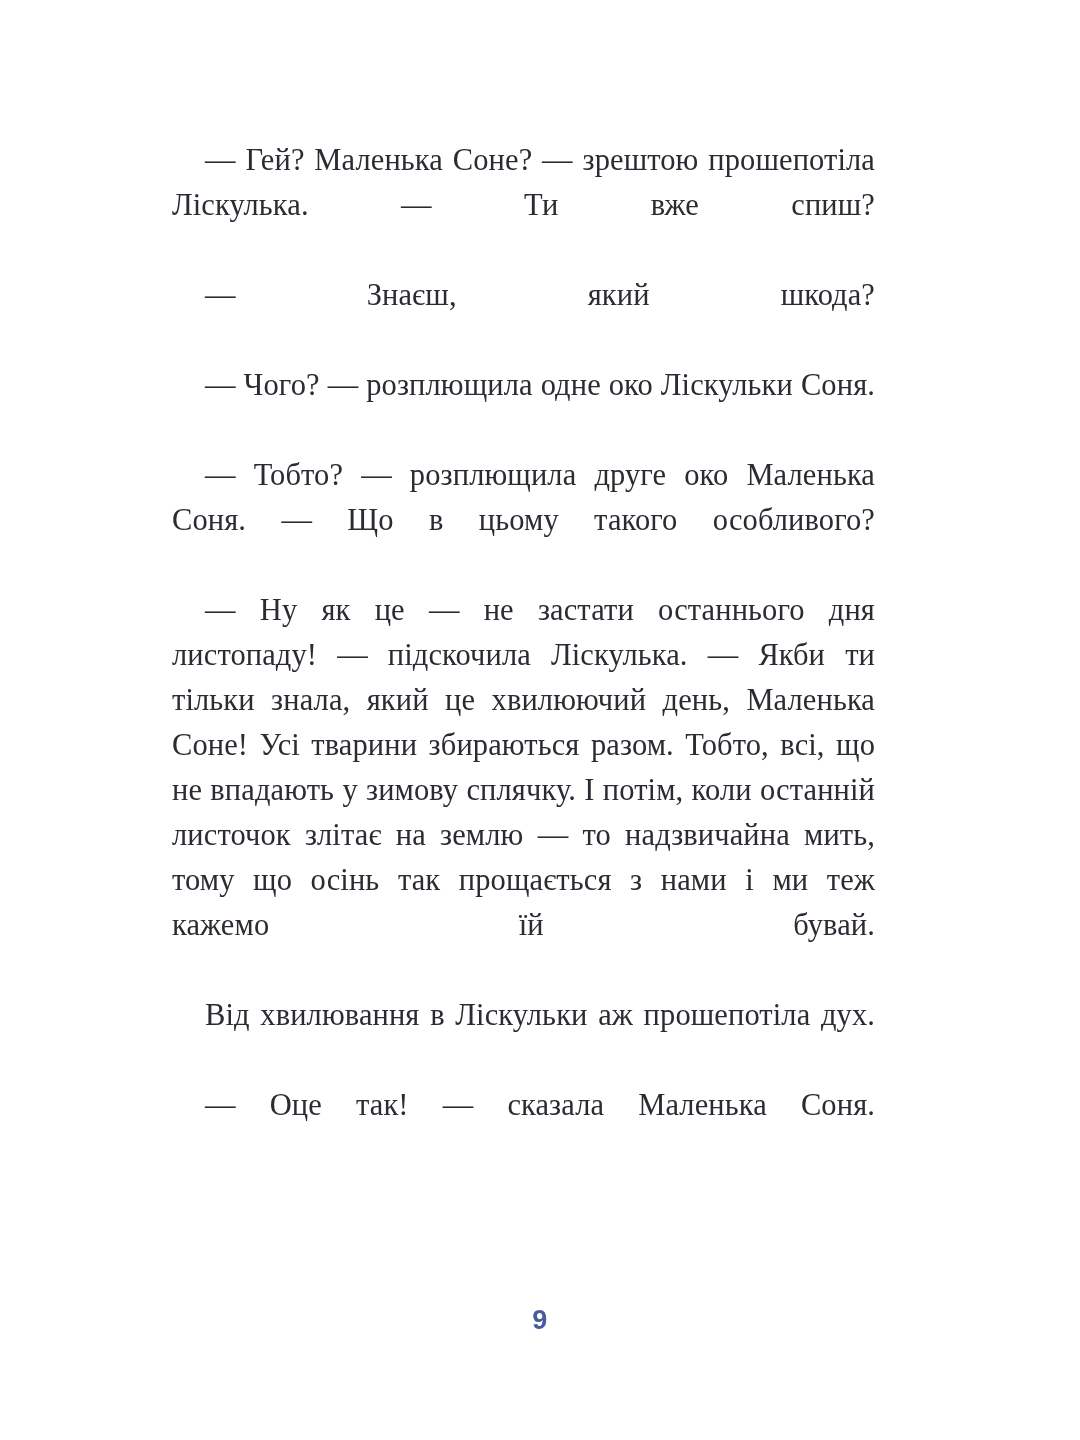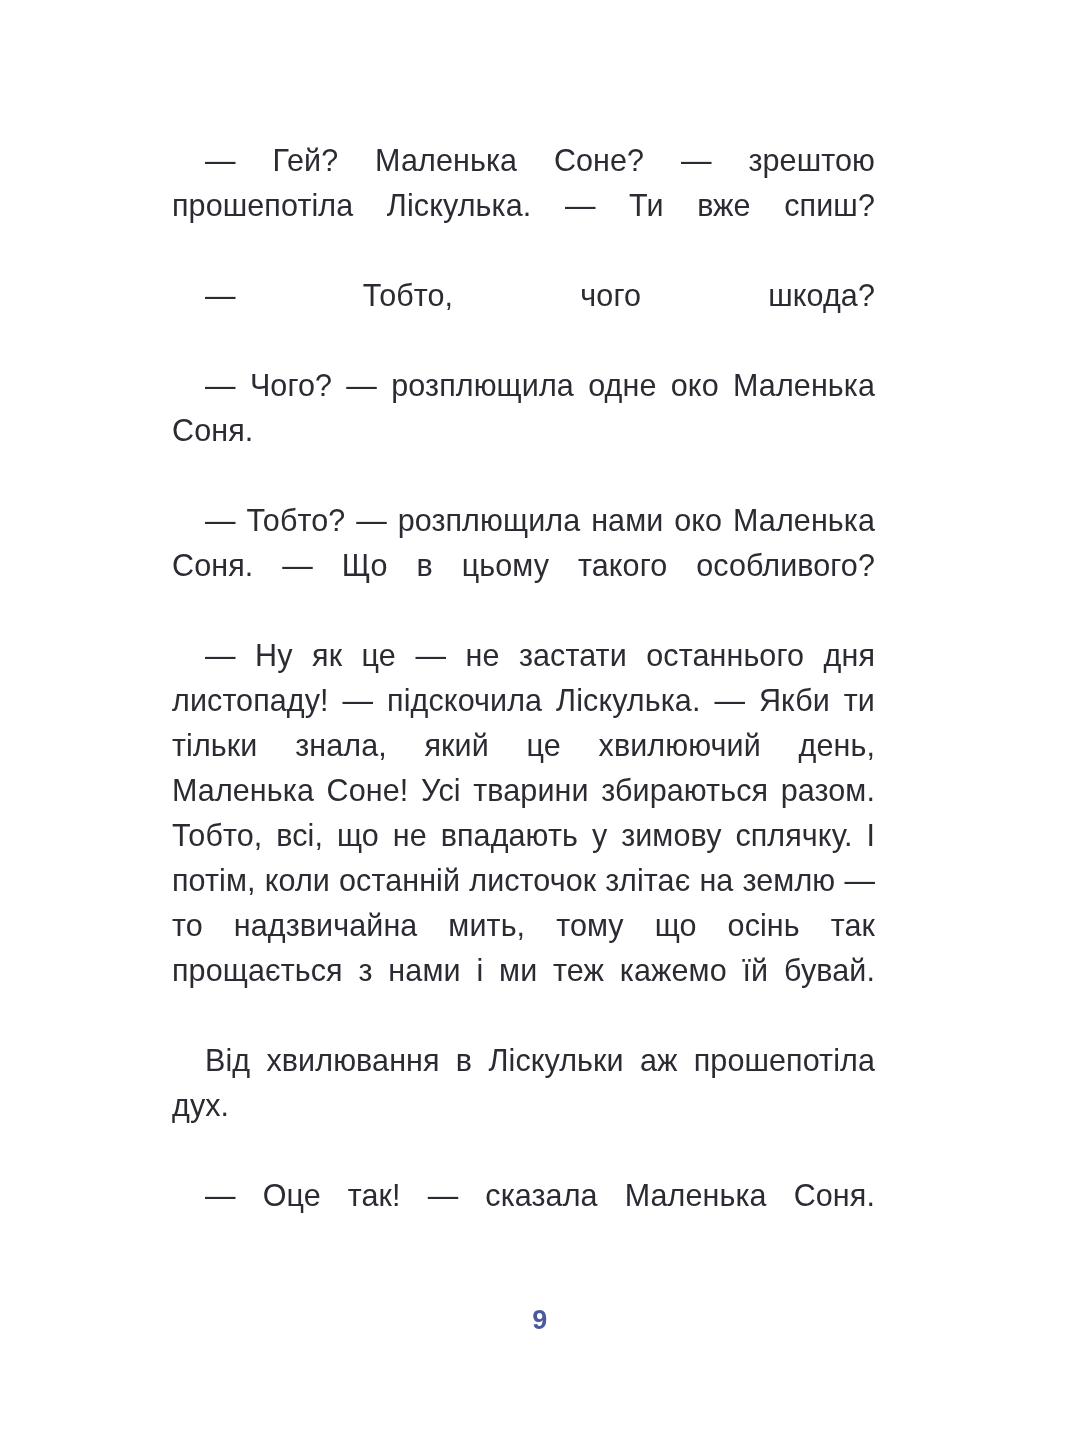--- a/index.html
+++ b/index.html
@@ -20,21 +20,21 @@
 
   .text-block {
     position: absolute;
     left: 172px;
     top: 138px;
     width: 703px;
   }
 
   .para {
     margin: 0;
-    font-family: Liberation Sans, sans-serif;
+    font-family: Liberation Serif, serif;
     font-size: 30.5px;
     line-height: 45px;
     color: #2b2b33;
     text-align: justify;
     text-justify: inter-word;
     text-indent: 33px;
     hyphens: manual;
     -webkit-hyphens: manual;
     letter-spacing: 0.1px;
     word-spacing: 0.2px;
@@ -60,23 +60,23 @@
     letter-spacing: 0.5px;
   }
 </style>
 </head>
 <body>
 
 <div class="page">
 
   <div class="text-block">
     <p class="para">— Гей? Маленька Соне? — зрештою прошепотіла Ліскулька. — Ти вже спиш?</p>
-    <p class="para">— Тобто, чого шкода?</p>
-    <p class="para">— Чого? — розплющила одне око Маленька Соня.</p>
-    <p class="para">— Тобто? — розплющила нами око Маленька Соня. — Що в цьому такого особливого?</p>
+    <p class="para">— Знаєш, який шкода?</p>
+    <p class="para">— Чого? — розплющила одне око Ліскульки Соня.</p>
+    <p class="para">— Тобто? — розплющила друге око Маленька Соня. — Що в цьому такого особливого?</p>
     <p class="para">— Ну як це — не застати останнього дня листопаду! — підскочила Ліскулька. — Якби ти тільки знала, який це хвилюючий день, Маленька Соне! Усі тварини збираються разом. Тобто, всі, що не впадають у зимову сплячку. І потім, коли останній листочок злітає на землю — то надзвичайна мить, тому що осінь так прощається з нами і ми теж кажемо їй бувай.</p>
     <p class="para">Від хвилювання в Ліскульки аж прошепотіла дух.</p>
     <p class="para">— Оце так! — сказала Маленька Соня.</p>
 
   </div>
 
   <div class="page-number">9</div>
 
 </div>
 

